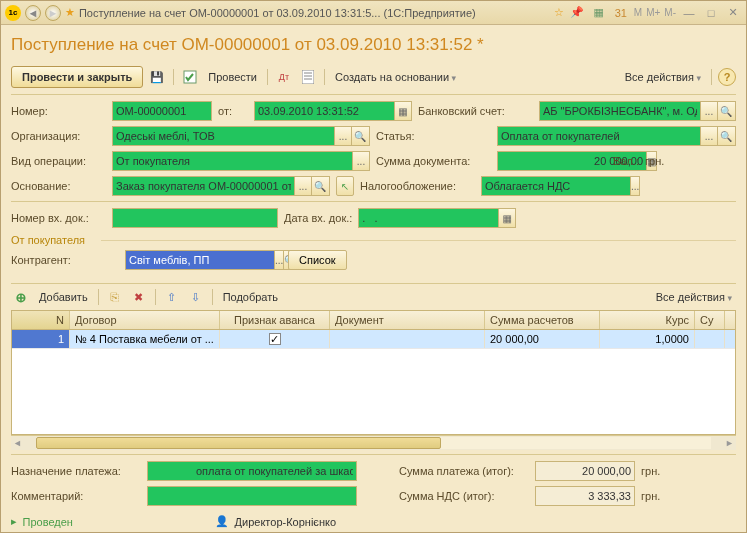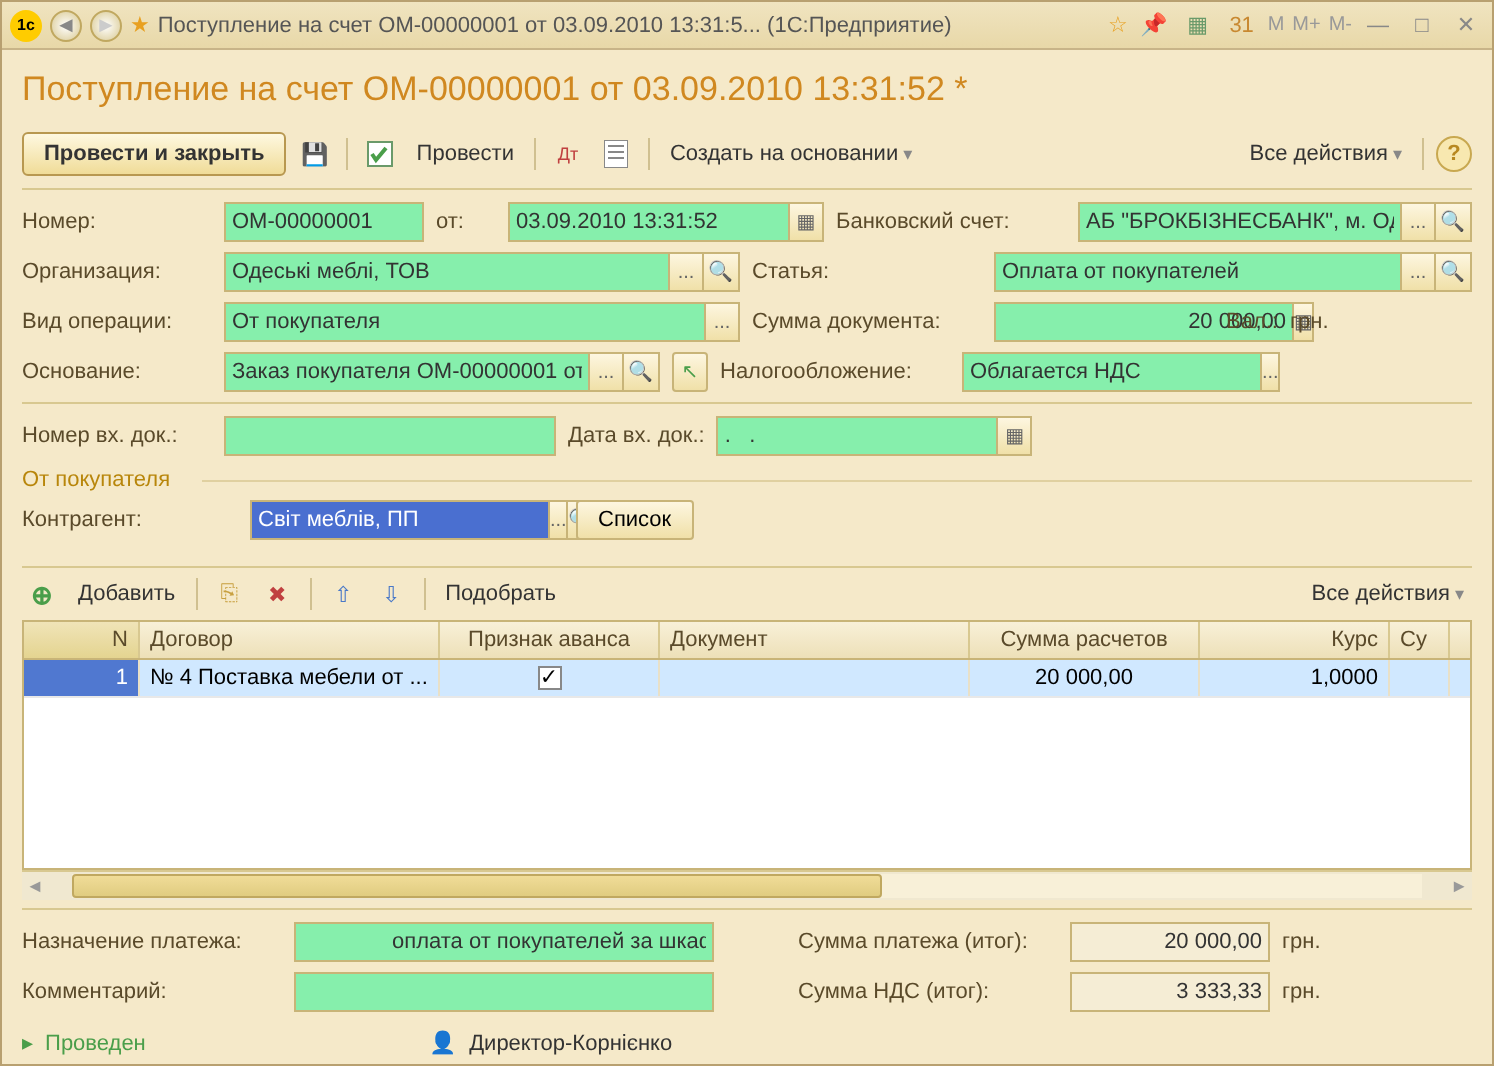--- a/index.html
+++ b/index.html
@@ -22,21 +22,21 @@
 .tb-sep{width:1px;height:16px;background:#d0c090;margin:0 2px}
 .tb-link{color:#333;cursor:pointer;padding:2px 4px}
 .tb-link.dd:after{content:" ▾";color:#888;font-size:9px}
 .spacer{flex:1}
 .help-ico{width:18px;height:18px;border-radius:50%;background:#f8e8b0;border:1px solid #c8a850;display:inline-flex;align-items:center;justify-content:center;color:#b88820;font-weight:bold;cursor:pointer}
 
 .form-area{padding:6px 0}
 .row{display:flex;align-items:center;gap:6px;margin-bottom:5px}
 .lbl{color:#5a4a2a;white-space:nowrap}
 .w1{width:95px}.w2{width:30px}.w3{width:115px}
-.inp{height:20px;border:1px solid #c8b478;background:#86efac;padding:0 3px;color:#333}
+.inp{height:20px;border:1px solid #c8b478;background:#22c55e;padding:0 3px;color:#333}
 .inp-group{display:flex;height:20px}
 .inp-group .inp{border-right:none}
 .pick-btn{width:18px;height:20px;border:1px solid #c8b478;background:linear-gradient(#fdf6e0,#f0e0a8);display:inline-flex;align-items:center;justify-content:center;cursor:pointer;font-size:10px;color:#666}
 .pick-btn+.pick-btn{border-left:none}
 .ro{background:#f5edd5}
 
 .section-hdr{color:#b8860b;font-size:11px;margin:6px 0 4px 0;position:relative}
 .section-hdr:after{content:"";position:absolute;left:90px;right:0;top:50%;border-top:1px solid #e0d0a0}
 
 .inp-sel{background:#4a6fd0;color:#fff}
@@ -44,21 +44,21 @@
 
 .grid-toolbar{display:flex;align-items:center;gap:4px;padding:3px 0;border-top:1px solid #d8c890;margin-top:2px}
 .add-ico{color:#4a9e4a;font-weight:bold;font-size:13px}
 
 .grid{border:1px solid #c8b478;background:#fff;height:125px;display:flex;flex-direction:column}
 .grid-head{display:flex;background:linear-gradient(#f8f0d8,#ede0b8);border-bottom:1px solid #c8b478}
 .gh{padding:3px 5px;border-right:1px solid #d8c890;color:#5a4a2a}
 .grid-body{flex:1;overflow:auto}
 .grid-row{display:flex;background:#d0e8ff;border-bottom:1px solid #e8e8e8}
 .gc{padding:3px 5px;border-right:1px solid #e8e0c8;white-space:nowrap;overflow:hidden}
-.c1{width:58px;text-align:right}.c2{width:150px}.c3{width:110px;text-align:center}.c4{width:155px}.c5{width:115px;text-align:center}.c6{width:95px;text-align:right}.c7{width:30px}
+.c1{width:58px;text-align:right}.c2{width:150px}.c3{width:110px;text-align:center}.c4{width:155px}.c5{width:115px;text-align:left}.c6{width:95px;text-align:right}.c7{width:30px}
 .gh.c1{background:linear-gradient(#f0e4b8,#e4d490)}
 .grid-scroll{height:15px;background:#f0e8d0;border-top:1px solid #d8c890;display:flex;align-items:center;justify-content:space-between;padding:0 2px}
 .sb-track{flex:1;height:12px;background:#f8f0d8;margin:0 14px;position:relative}
 .sb-thumb{position:absolute;left:0;width:60%;height:100%;background:linear-gradient(#f0dc98,#e0cc80);border:1px solid #c0a860;border-radius:2px}
 .sb-ar{color:#999;font-size:9px}
 
 .footer-form{padding:6px 0 0 0;border-top:1px solid #d8c890;margin-top:4px}
 .status-row{display:flex;align-items:center;gap:6px;padding-top:4px}
 .flag-ico{color:#4a9e4a}
 .user-ico{color:#b88820}

